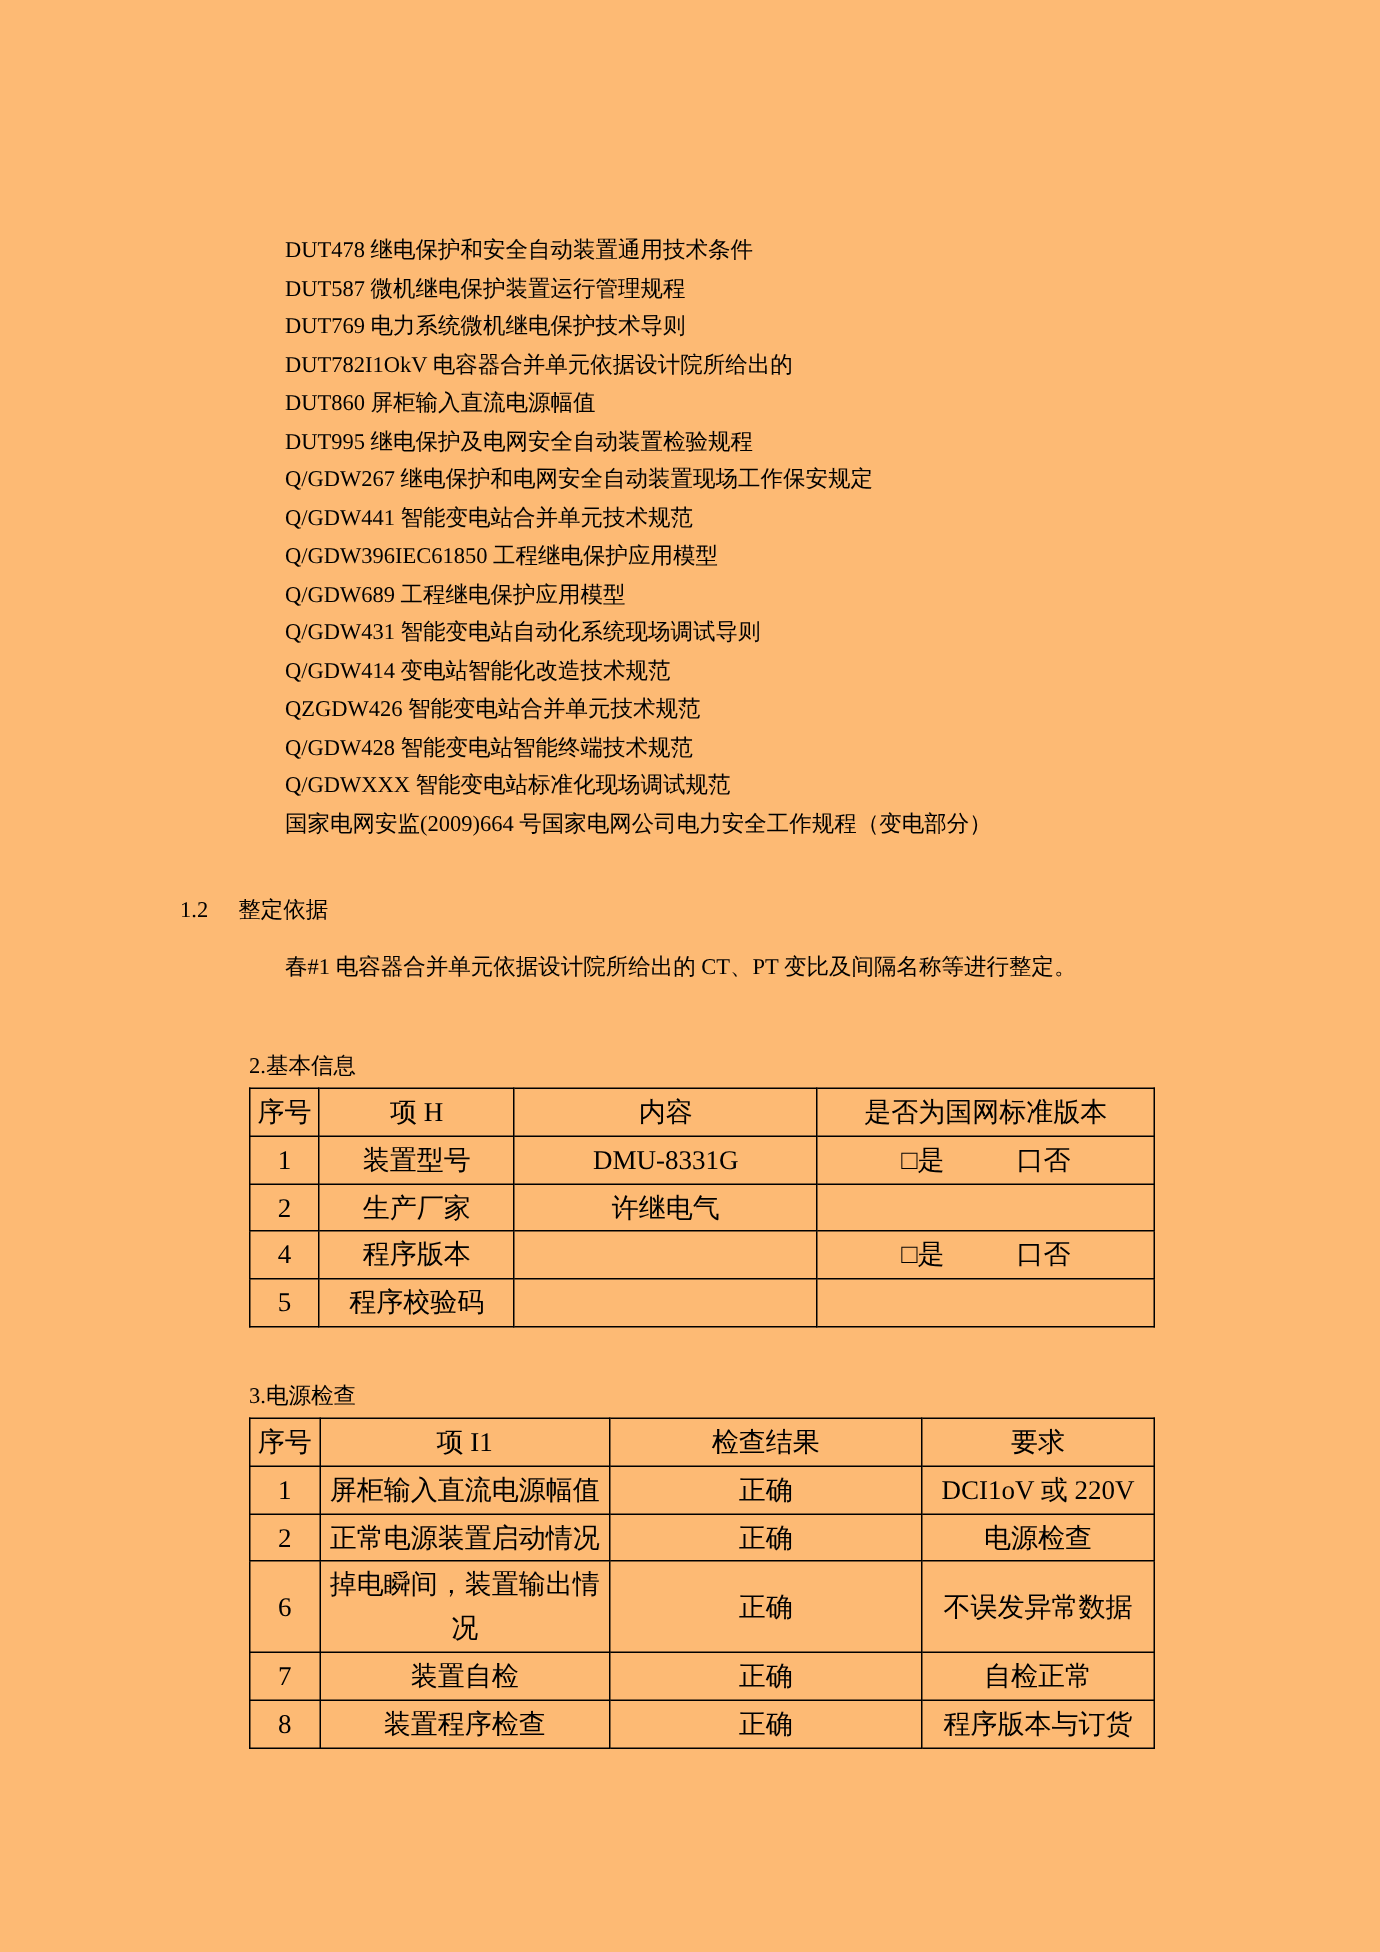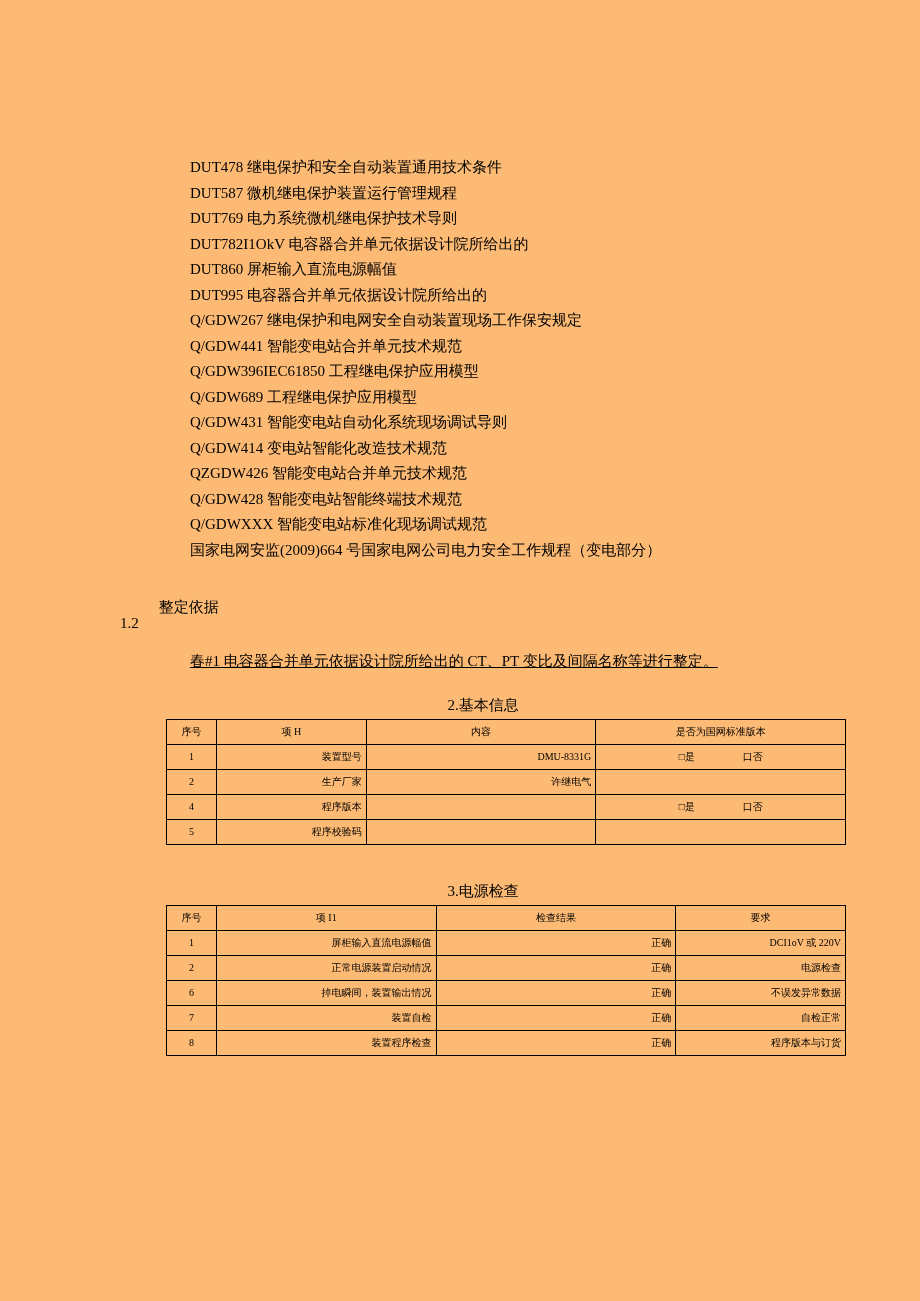--- a/index.html
+++ b/index.html
@@ -26,45 +26,42 @@
     line-height: 1.7;
   }
   .section-header {
     display: flex;
     gap: 20px;
     margin-bottom: 14px;
     margin-top: 6px;
   }
   .section-number {
     margin-left: 0;
-    margin-top: 16px;
   }
   .setting-text {
     margin-left: 70px;
-    margin-bottom: 20px;
-    text-decoration: underline;
+    margin-bottom: 42px;
   }
   .table-title {
     margin-left: 46px;
     margin-top: 10px;
     margin-bottom: 2px;
-    text-align: center;
   }
   table {
     border-collapse: collapse;
-    width: 680px;
+    width: 604px;
     margin-left: 46px;
     margin-bottom: 34px;
-    font-size: 10px;
+    font-size: 18px;
   }
   th, td {
     border: 1px solid #000;
     padding: 1px 4px 1px 4px;
     vertical-align: middle;
-    text-align: right;
+    text-align: center;
     height: 22px;
   }
   th {
     font-weight: normal;
     text-align: center;
   }
   td.center {
     text-align: center;
   }
   
@@ -90,21 +87,21 @@
 <body>
 
 <div class="page">
 
   <div class="standards-list" id="standards">
       <div>DUT478 继电保护和安全自动装置通用技术条件</div>
       <div>DUT587 微机继电保护装置运行管理规程</div>
       <div>DUT769 电力系统微机继电保护技术导则</div>
       <div>DUT782I1OkV 电容器合并单元依据设计院所给出的</div>
       <div>DUT860 屏柜输入直流电源幅值</div>
-      <div>DUT995 电容器合并单元依据设计院所给出的</div>
+      <div>DUT995 继电保护及电网安全自动装置检验规程</div>
       <div>Q/GDW267 继电保护和电网安全自动装置现场工作保安规定</div>
       <div>Q/GDW441 智能变电站合并单元技术规范</div>
       <div>Q/GDW396IEC61850 工程继电保护应用模型</div>
       <div>Q/GDW689 工程继电保护应用模型</div>
       <div>Q/GDW431 智能变电站自动化系统现场调试导则</div>
       <div>Q/GDW414 变电站智能化改造技术规范</div>
       <div>QZGDW426 智能变电站合并单元技术规范</div>
       <div>Q/GDW428 智能变电站智能终端技术规范</div>
       <div>Q/GDWXXX 智能变电站标准化现场调试规范</div>
       <div>国家电网安监(2009)664 号国家电网公司电力安全工作规程（变电部分）</div>

